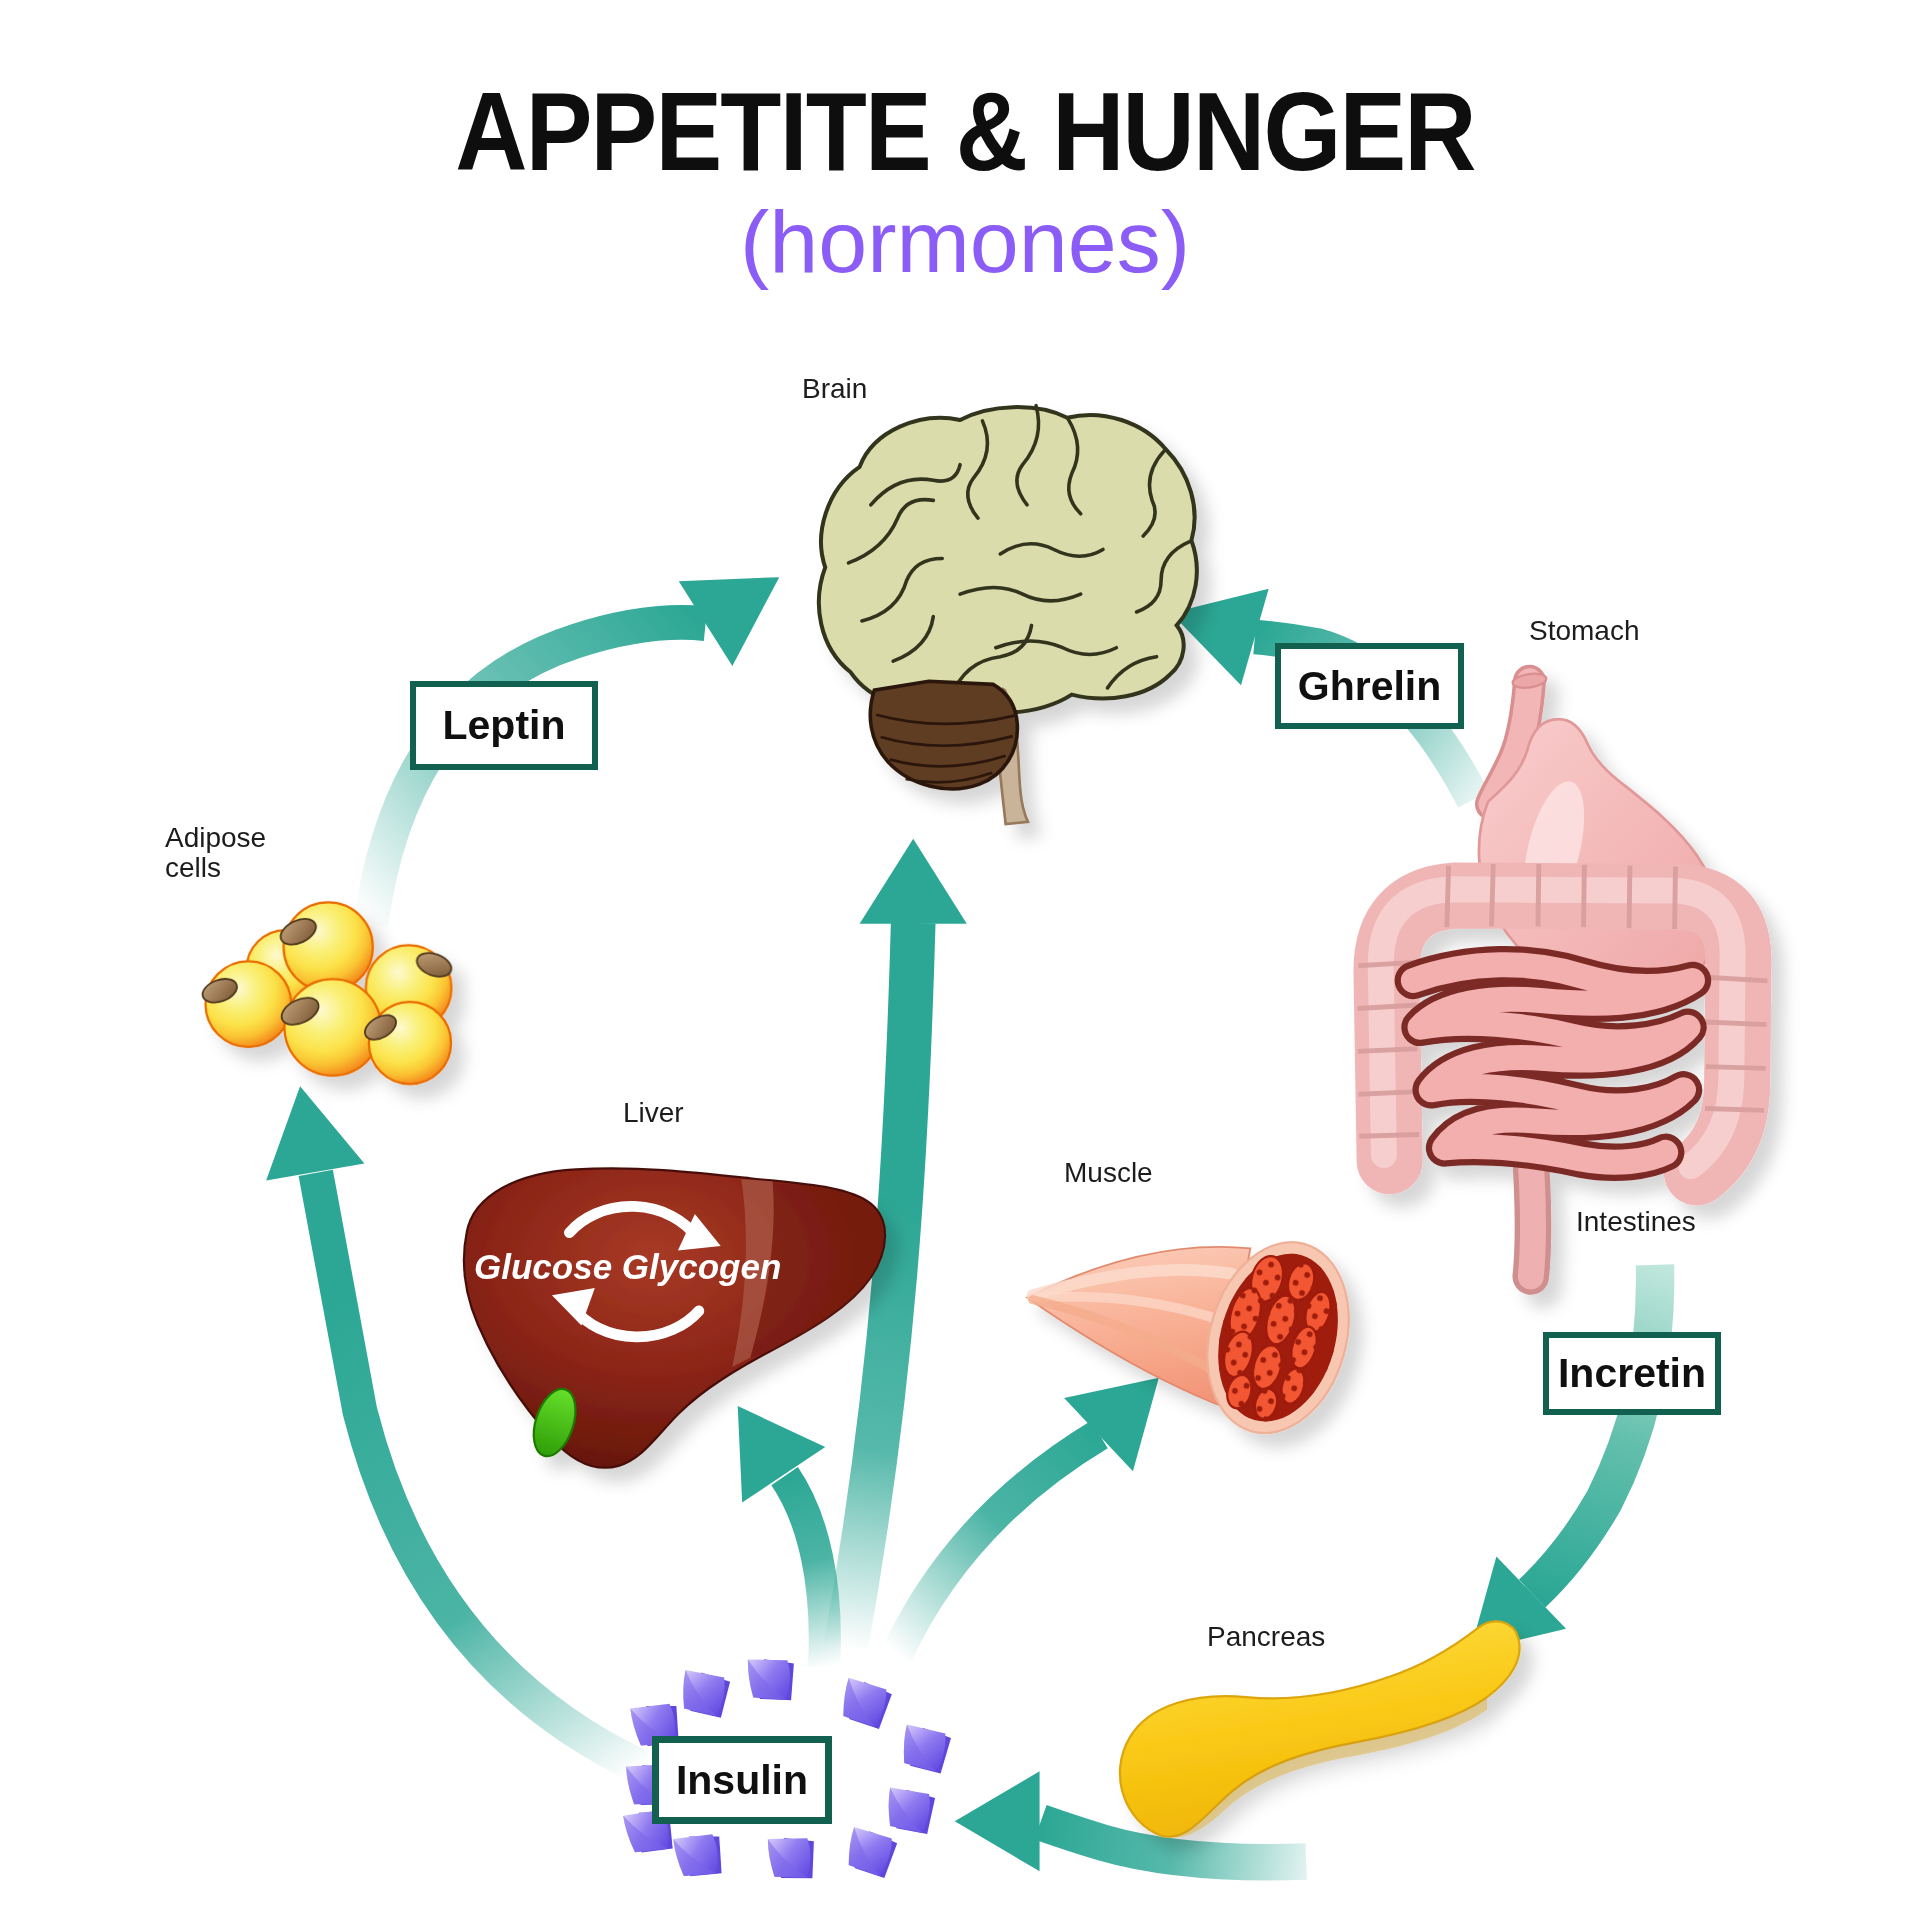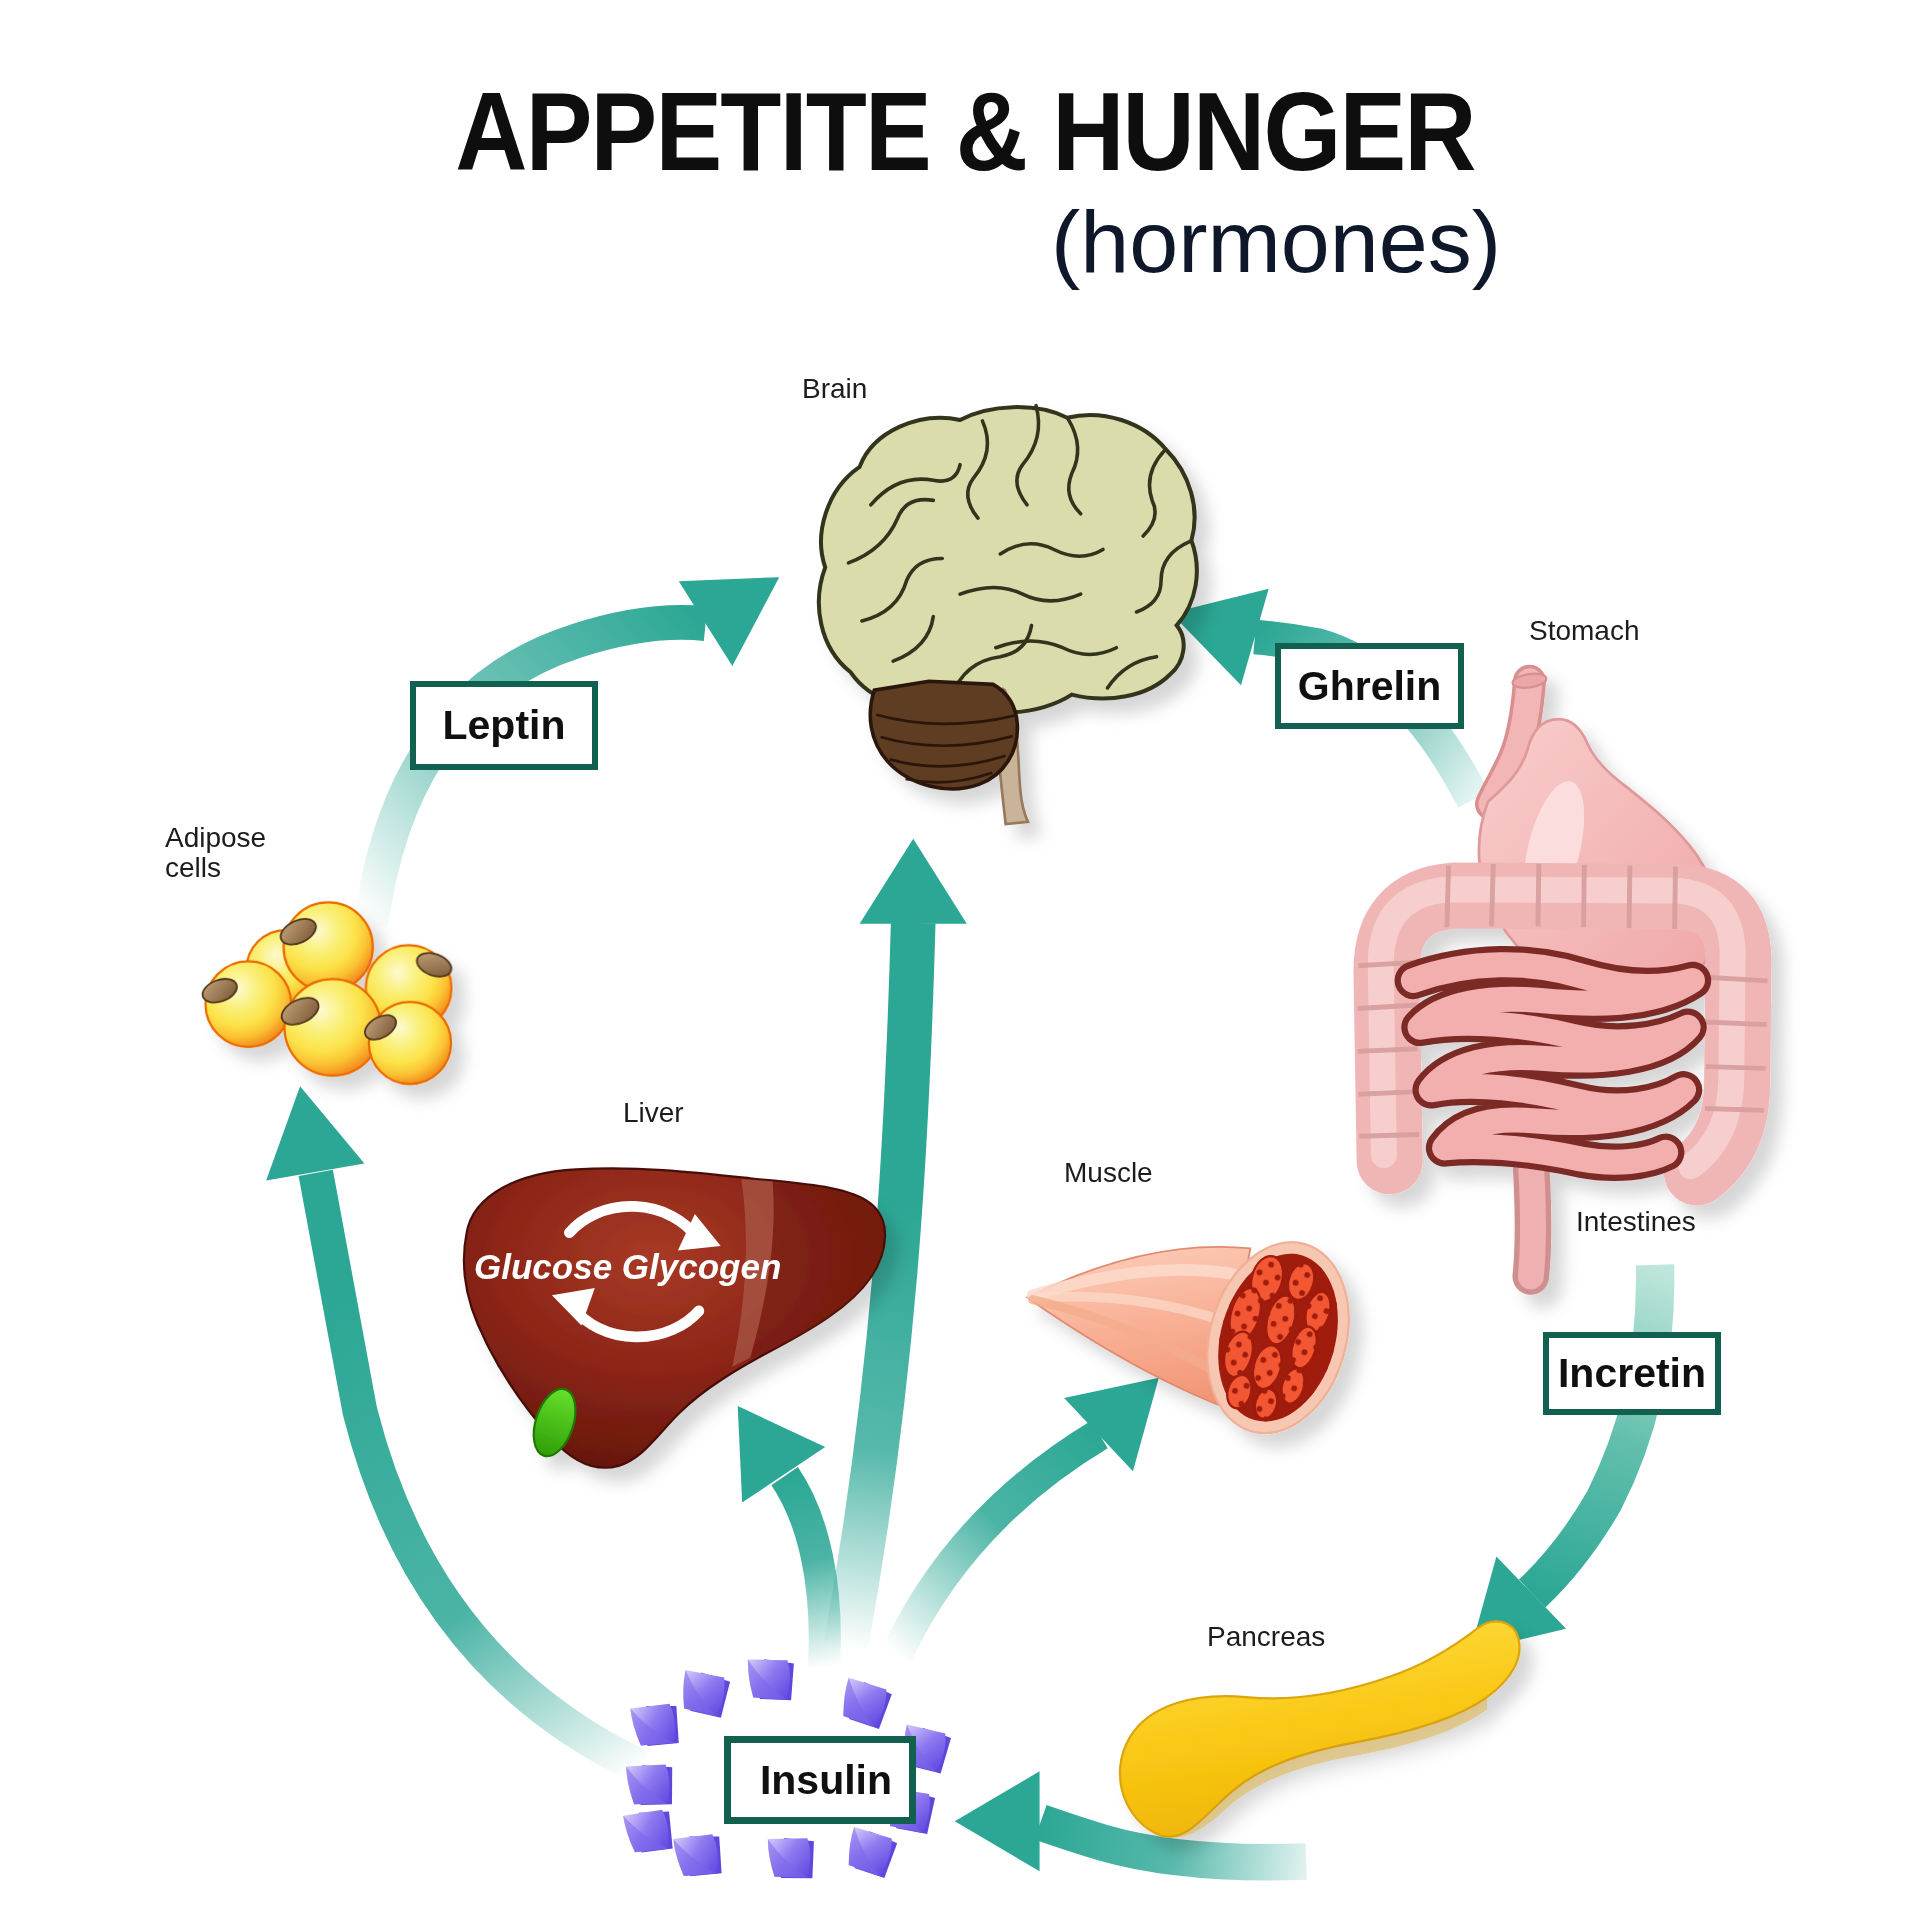--- a/index.html
+++ b/index.html
@@ -4,22 +4,22 @@
 <style>
   html,body{margin:0;padding:0;background:#ffffff;}
   body{width:1926px;height:1926px;position:relative;overflow:hidden;
        font-family:"Liberation Sans","DejaVu Sans",sans-serif;}
   #canvas{position:absolute;inset:0;}
   #art{position:absolute;left:0;top:0;}
   .abs{position:absolute;}
   .title1{left:429px;top:67px;width:1072px;text-align:center;
           font-size:100px;font-weight:bold;letter-spacing:-1.8px;color:#0e0e0e;
           transform:scaleY(1.12);transform-origin:top center;white-space:nowrap;}
-  .title2{left:429px;top:191px;width:1072px;text-align:right;
-          font-size:88px;font-weight:400;color:#0f172a;white-space:nowrap;}
+  .title2{left:429px;top:191px;width:1072px;text-align:center;
+          font-size:88px;font-weight:400;color:#8b5cf6;white-space:nowrap;}
   .olabel{font-size:28px;color:#1c1c1c;white-space:nowrap;line-height:1.06;}
   .hormone-box{background:#ffffff;border:6.3px solid #12604f;display:flex;
           align-items:center;justify-content:center;font-weight:bold;
           font-size:41px;color:#101010;white-space:nowrap;}
   .hormone-box.insulin{border-width:7.6px;}
   .livertext{left:474px;top:1247px;width:295px;text-align:center;
           font-size:35px;font-weight:bold;color:#ffffff;white-space:nowrap;font-style:italic;}
 </style>
 </head>
 <body>
@@ -359,18 +359,18 @@
 
   <div class="abs hormone-box" style="left:410px;top:681px;width:176px;height:77px;">
     <span>Leptin</span>
   </div>
   <div class="abs hormone-box" style="left:1275px;top:643px;width:177px;height:74px;text-align:center;">
     <span>Ghrelin</span>
   </div>
   <div class="abs hormone-box" style="left:1543px;top:1332px;width:166px;height:71px;">
     <span>Incretin</span>
   </div>
-  <div class="abs hormone-box insulin" style="left:724px;top:1736px;width:166px;height:74px;padding-left:12px;">
+  <div class="abs hormone-box insulin" style="left:652px;top:1736px;width:166px;height:74px;">
     <span>Insulin</span>
   </div>
 
 </div>
 
 
 </body></html>

